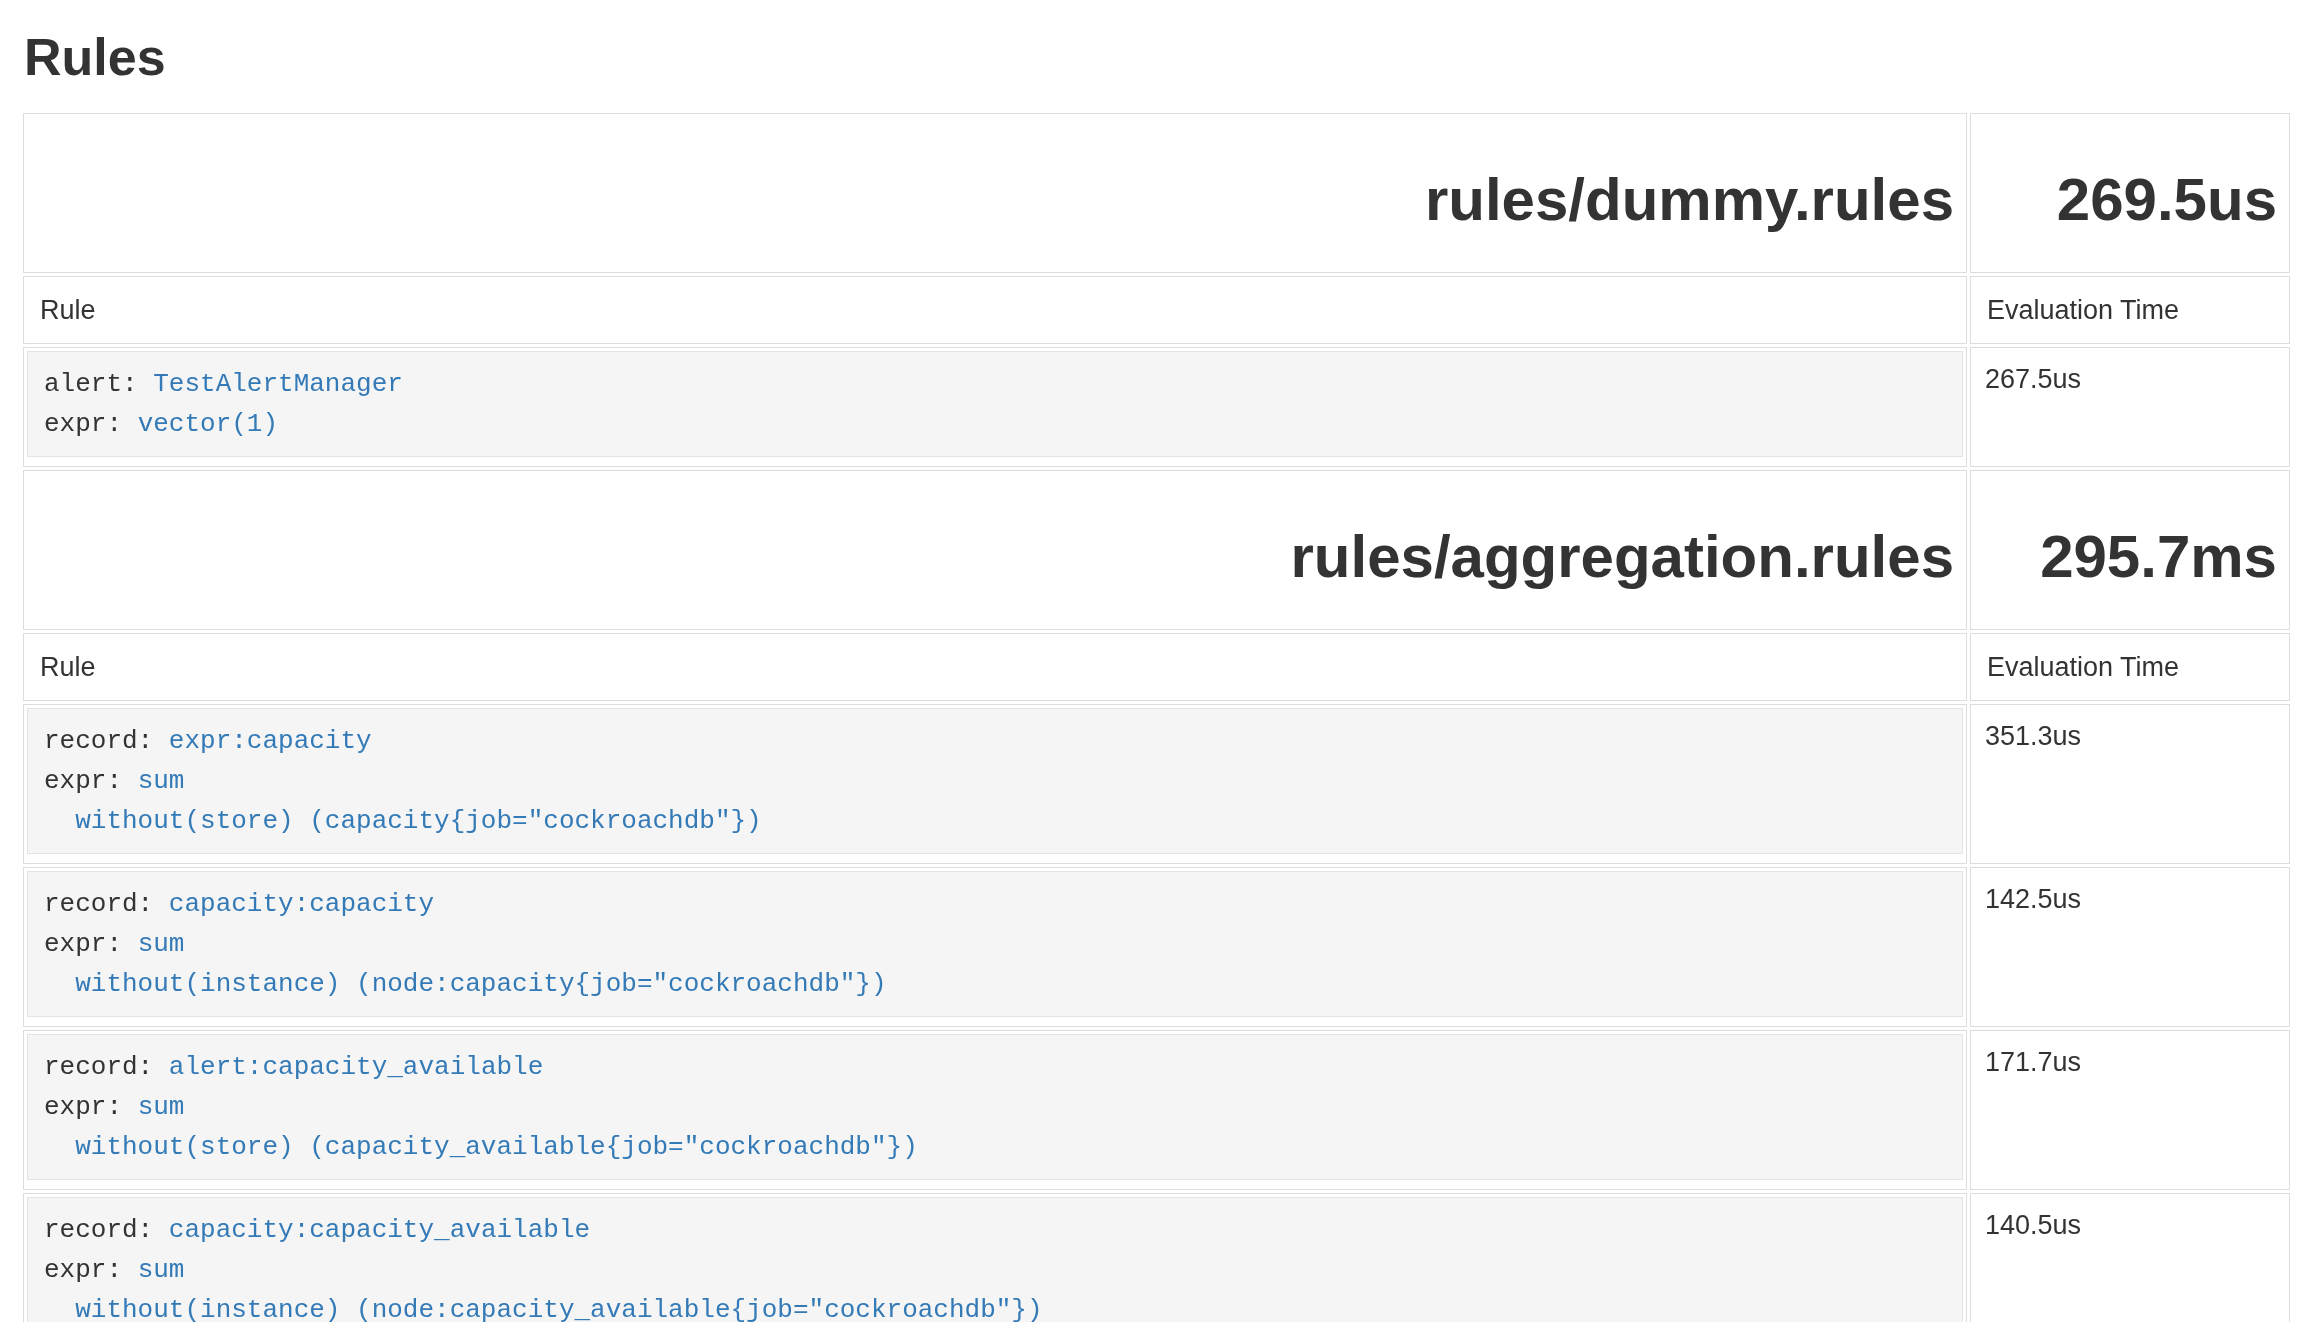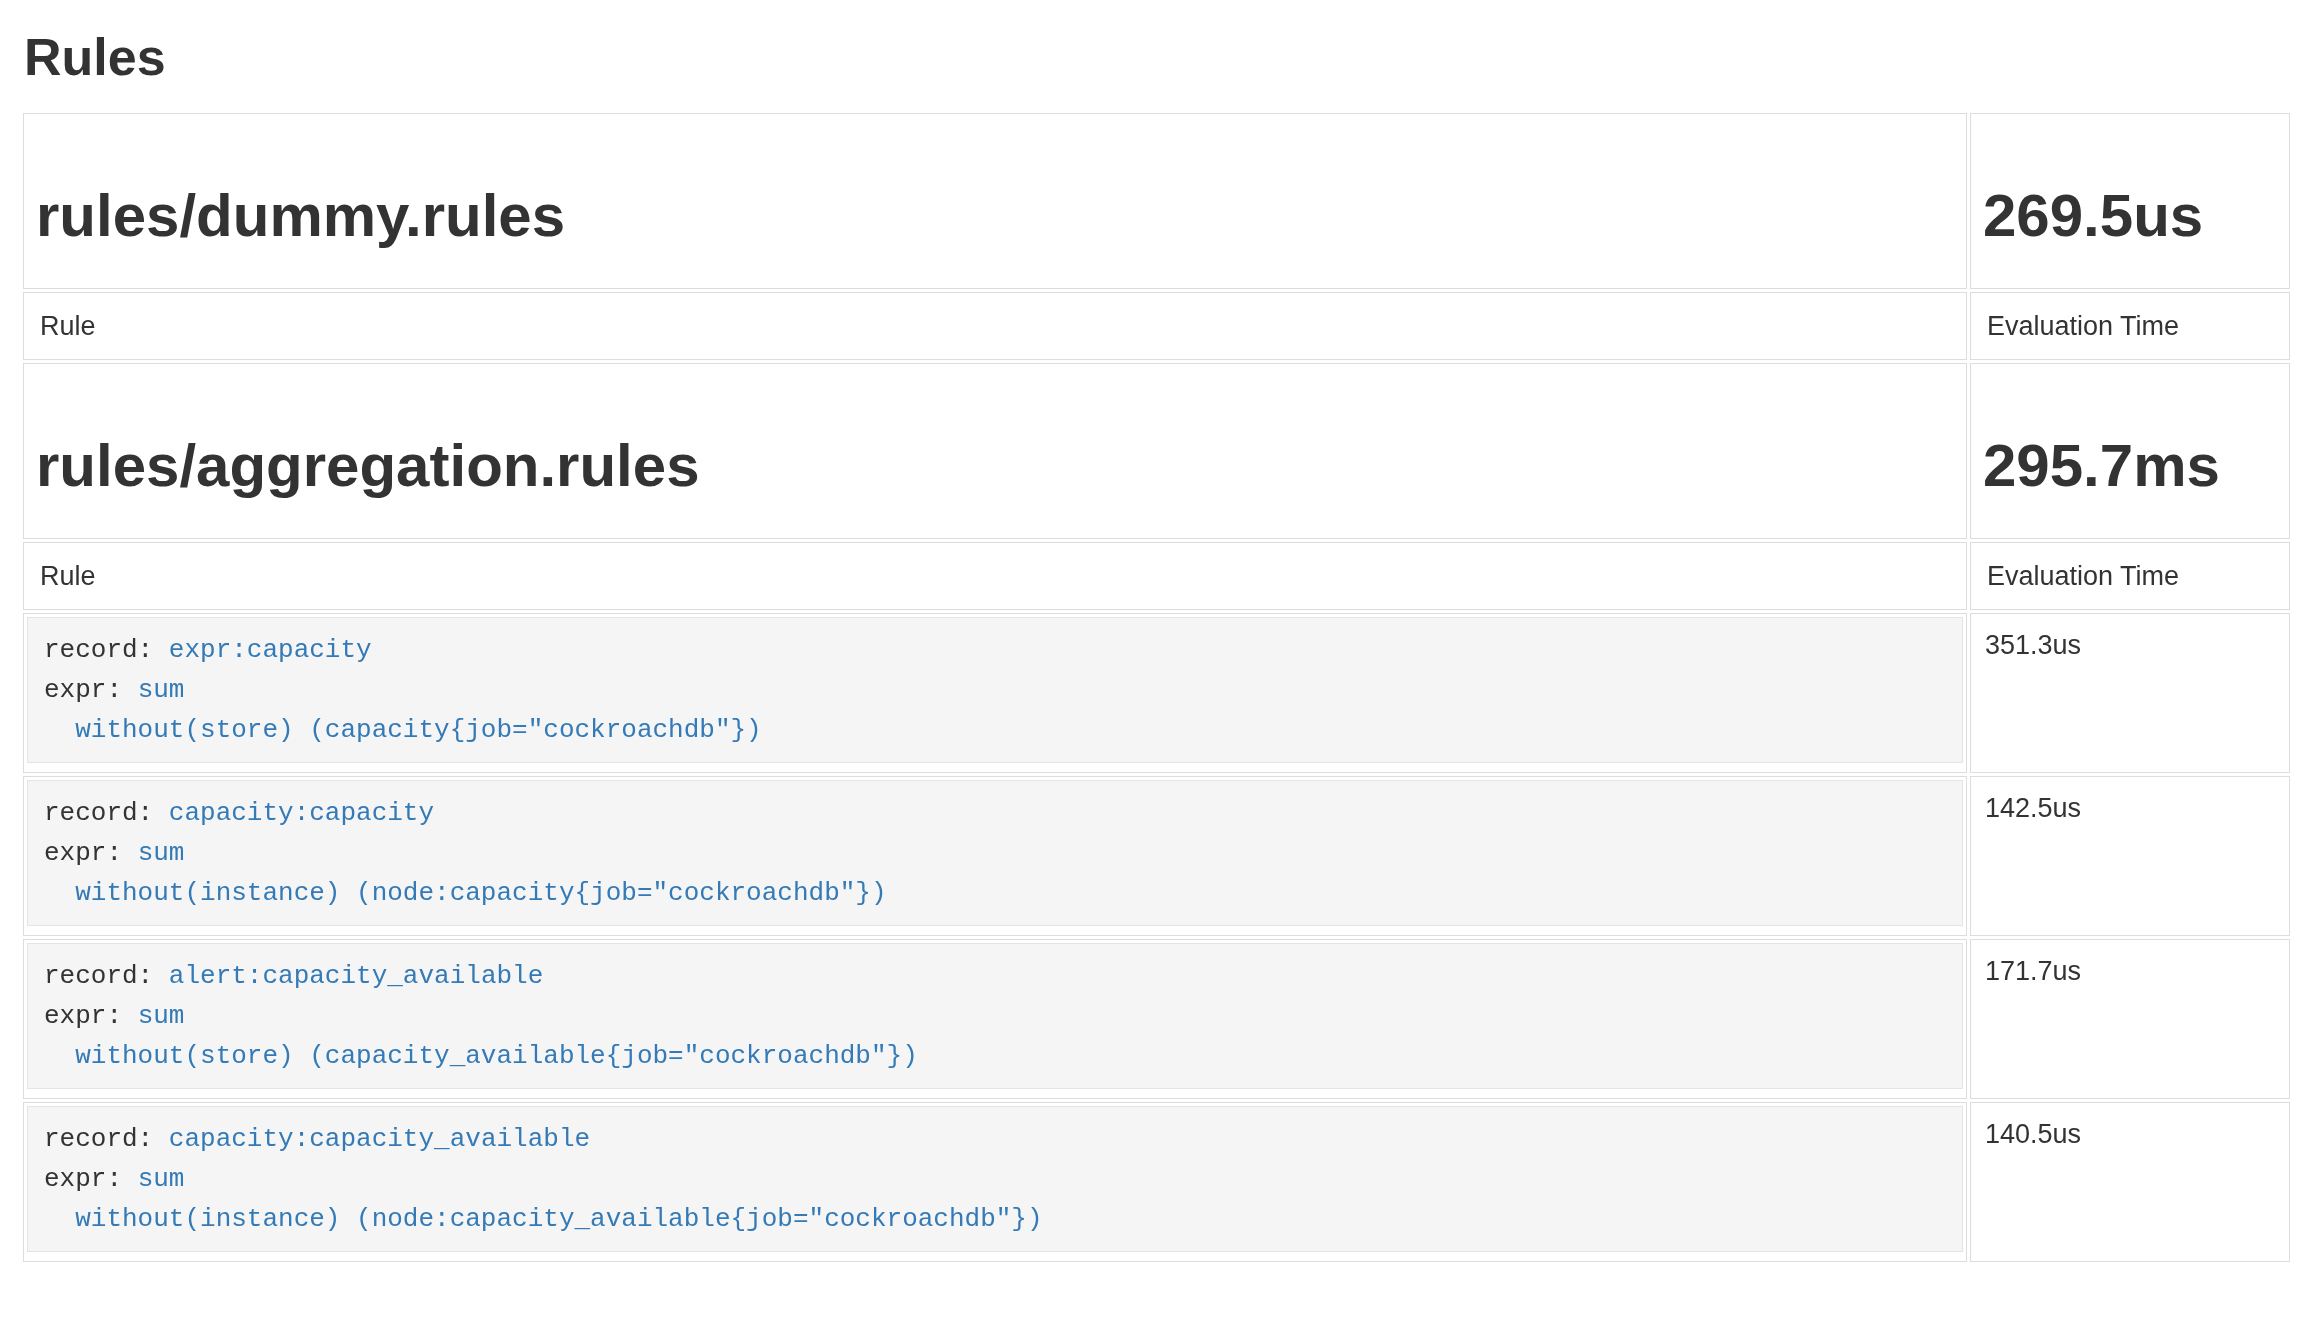--- a/index.html
+++ b/index.html
@@ -32,26 +32,27 @@
   col.col-eval { width: 320px; }
   td, th {
     border: 1px solid #dddddd;
     vertical-align: top;
     text-align: left;
     background: #ffffff;
     overflow: hidden;
   }
   td.group-cell { padding: 14px 12px; }
   h2.group-heading {
-    margin: 52px 0 22px;
+    margin: 36px 0 22px;
     font-size: 60px;
     line-height: 72px;
     font-weight: bold;
     color: #333333;
     white-space: nowrap;
+    text-align: right;
   }
   th.col-header {
     padding: 14px 16px;
     font-size: 27px;
     line-height: 38px;
     font-weight: normal;
     color: #333333;
   }
   td.rule-cell {
     padding: 3px;
@@ -101,20 +102,27 @@
         <h2 class="group-heading">rules/dummy.rules</h2>
       </td>
       <td class="group-cell">
         <h2 class="group-heading">269.5us</h2>
       </td>
     </tr>
     <tr>
       <th class="col-header">Rule</th>
       <th class="col-header">Evaluation Time</th>
     </tr>
+    <tr>
+      <td class="rule-cell">
+<div class="rule-pre"><span class="kw">alert:</span> <a class="code-link">TestAlertManager</a>
+<span class="kw">expr:</span> <a class="code-link">vector(1)</a></div>
+      </td>
+      <td class="eval-cell">267.5us</td>
+    </tr>
   </tbody>
 
   <tbody>
     <tr>
       <td class="group-cell">
         <h2 class="group-heading">rules/aggregation.rules</h2>
       </td>
       <td class="group-cell">
         <h2 class="group-heading">295.7ms</h2>
       </td>

